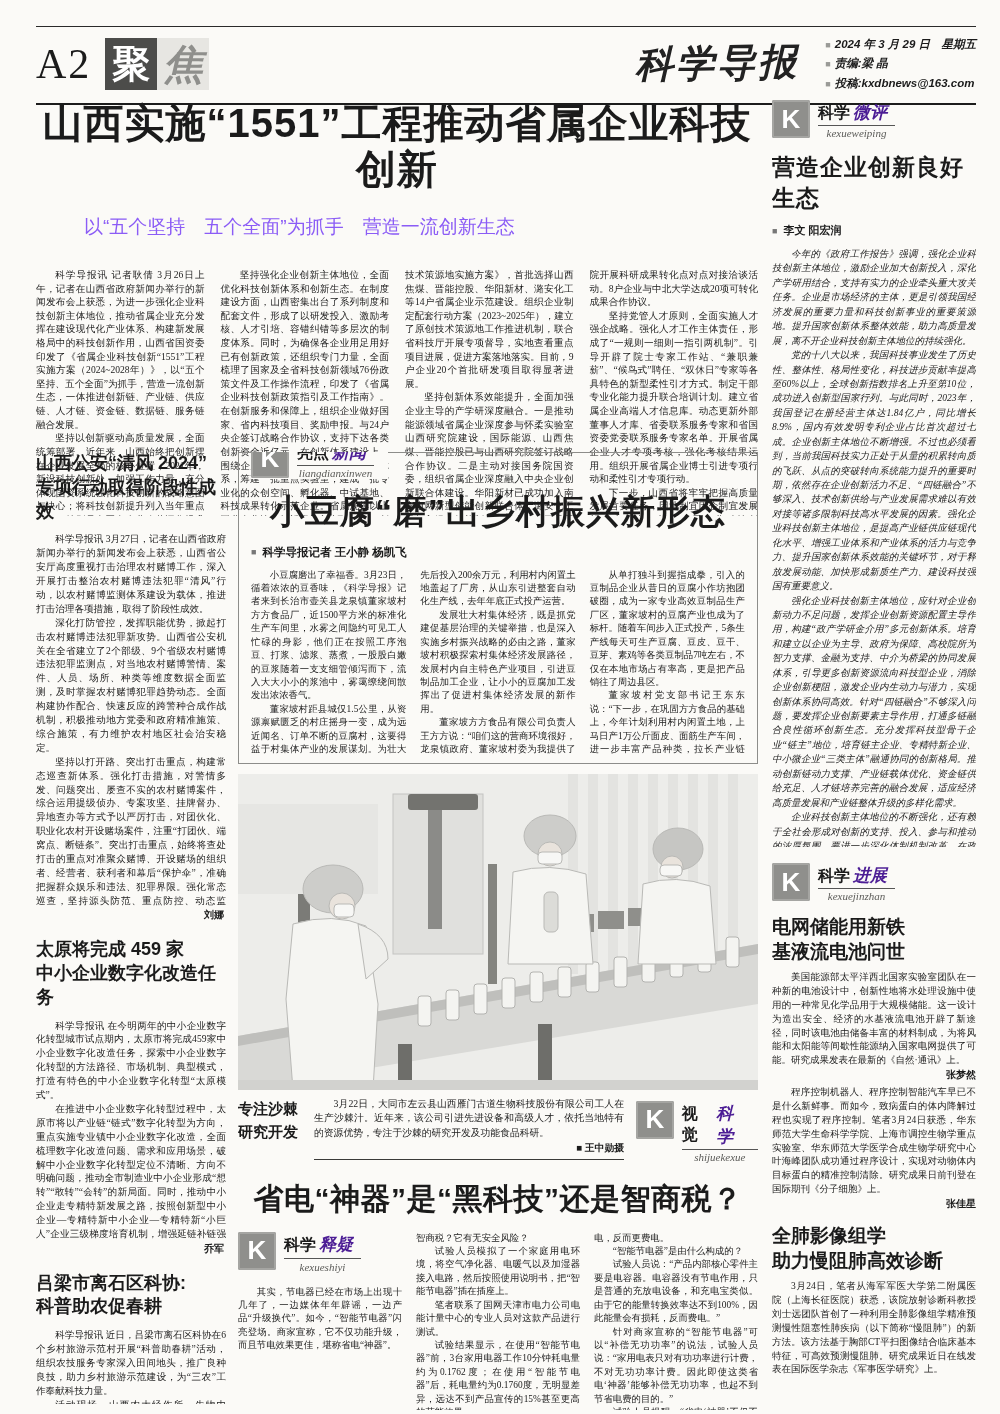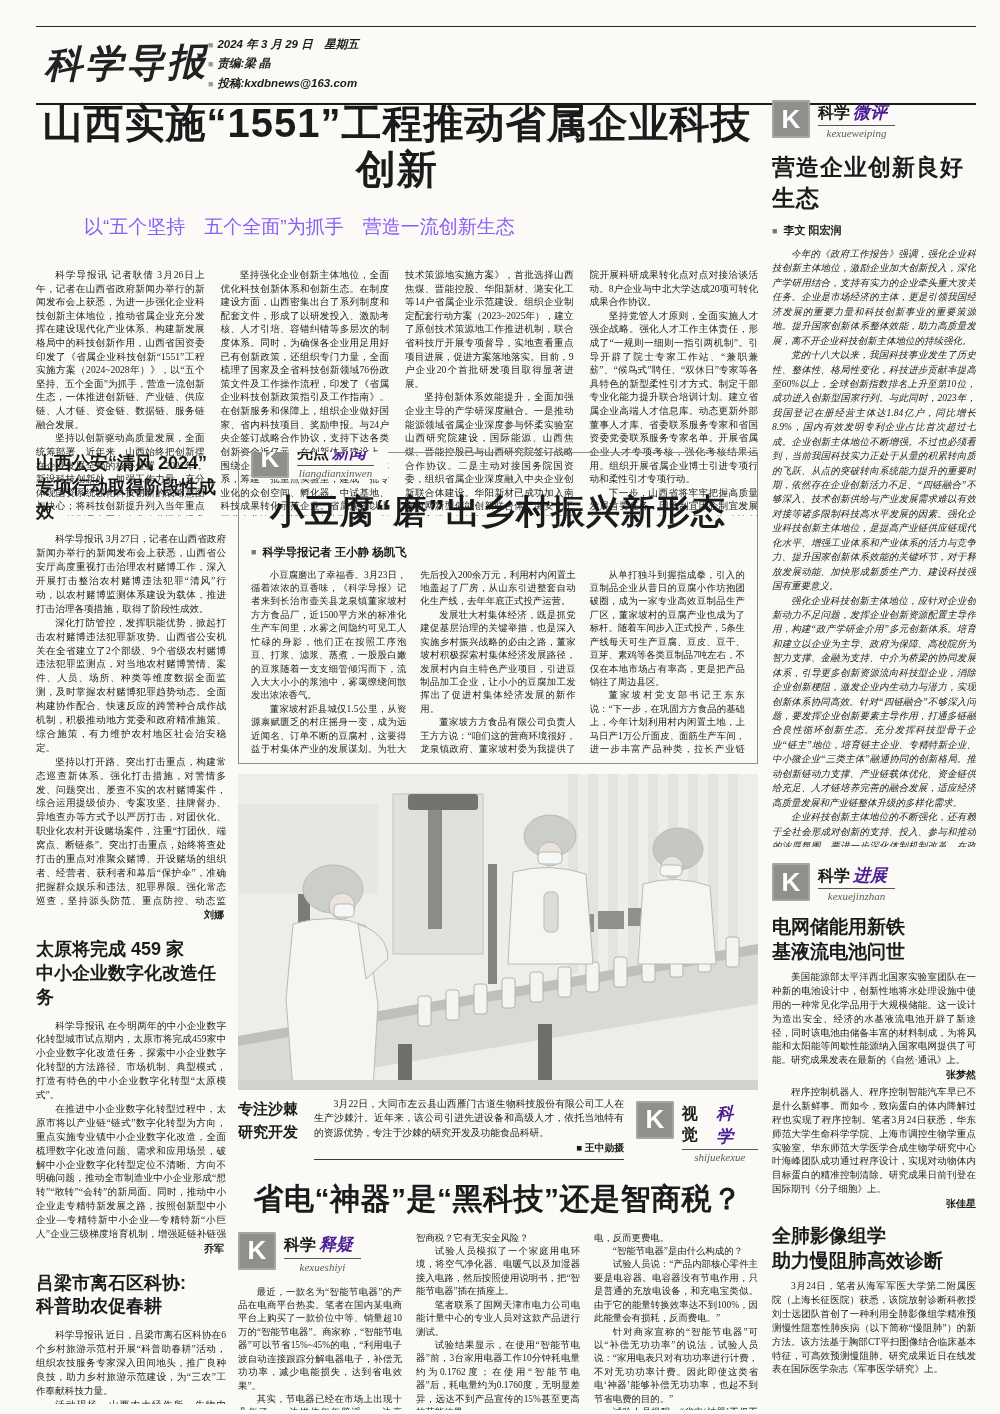--- a/index.html
+++ b/index.html
@@ -11,21 +11,21 @@
   .header{position:absolute;left:36px;right:24px;top:26px;height:66px;
           border-top:1.5px solid #2a2a2a;border-bottom:2.5px solid #1c1c1c;
           display:flex;justify-content:space-between;align-items:center;padding:4px 0 6px;}
   .header-left{display:flex;align-items:center;gap:14px;}
   .page-num{font-size:42px;letter-spacing:2px;font-weight:400;}
   .focus-logo{display:flex;}
   .fl-b1{width:52px;height:52px;background:#4c4c4a;color:#fff;font-size:38px;font-weight:900;
          display:flex;align-items:center;justify-content:center;}
   .fl-b2{width:52px;height:52px;background:#e7e6e2;color:#8f8f8c;font-size:40px;font-weight:900;
          display:flex;align-items:center;justify-content:center;font-style:italic;}
-  .header-right{display:flex;align-items:center;margin-left:8px;}
+  .header-right{display:flex;align-items:center;gap:26px;margin-left:8px;}
   .masthead{font-size:38px;font-weight:700;font-style:italic;letter-spacing:3px;color:#222;
             transform:rotate(-1deg);}
   .header-info{font-size:11.5px;line-height:1.7;font-weight:600;font-style:italic;}
   .header-info .sq{color:#9a9a97;font-size:9px;margin-right:4px;}
 
   
   .main-article{position:absolute;left:36px;top:100px;width:722px;}
   .main-headline{font-size:40px;font-weight:900;letter-spacing:1px;text-align:center;line-height:1.15;margin:0;}
   .main-subtitle{font-size:19px;margin:22px 0 0 48px;color:#8b5cf6;}
   .cols{display:flex;gap:16px;margin-top:28px;height:248px;overflow:hidden;}
@@ -89,20 +89,27 @@
   .jz-title{font-size:19px;font-weight:800;line-height:1.32;margin:12px 0 7px;}
   .jz-body{font-size:9.5px;line-height:1.46;text-align:justify;text-indent:2em;margin:0;}
   .jz-author{text-align:right;font-weight:700;font-size:10px;margin-top:0;}
 </style>
 </head>
 <body>
 
 <div class="page">
 
   <div class="header">
+    <div class="header-left">
+      <div class="page-num">A2</div>
+      <div class="focus-logo sans">
+        <span class="fl-b1">聚</span>
+        <span class="fl-b2">焦</span>
+      </div>
+    </div>
     <div class="header-right">
       <div class="masthead">科学导报</div>
       <div class="header-info sans">
         <div><span class="sq">■</span><span>2024 年 3 月 29 日　星期五</span></div>
         <div><span class="sq">■</span><span>责编:梁 晶</span></div>
         <div><span class="sq">■</span><span>投稿:kxdbnews@163.com</span></div>
       </div>
     </div>
   </div>
 
@@ -304,21 +311,20 @@
           <span class="kbox sans">K</span>
           <span class="klines">
             <span class="ktop">
               <span class="kcn sans">科学</span>
               <span class="kscript">释疑</span>
             </span>
             <span class="kpinyin">kexueshiyi</span>
           </span>
         </div>
         <div>
-            <p>最近，一款名为“智能节电器”的产品在电商平台热卖。笔者在国内某电商平台上购买了一款价位中等、销量超10万的“智能节电器”。商家称，“智能节电器”可以节省15%~45%的电，“利用电子波自动连接跟踪分解电器电子，补偿无功功率，减少电能损失，达到省电效果”。</p>
             <p>其实，节电器已经在市场上出现十几年了，一边媒体年年辟谣，一边产品“升级换代”。如今，“智能节电器”闪亮登场。商家宣称，它不仅功能升级，而且节电效果更佳，堪称省电“神器”。</p>
           </div>
       </div>
       <div class="saver-col noindent-first">
           <p>智商税？它有无安全风险？</p>
           <p>试验人员模拟了一个家庭用电环境，将空气净化器、电暖气以及加湿器接入电路，然后按照使用说明书，把“智能节电器”插在插座上。</p>
           <p>笔者联系了国网天津市电力公司电能计量中心的专业人员对这款产品进行测试。</p>
           <p>试验结果显示，在使用“智能节电器”前，3台家用电器工作10分钟耗电量约为0.1762度；在使用“智能节电器”后，耗电量约为0.1760度，无明显差异，远达不到产品宣传的15%甚至更高的节能效果。</p>
         </div>
       <div class="saver-col noindent-first">

